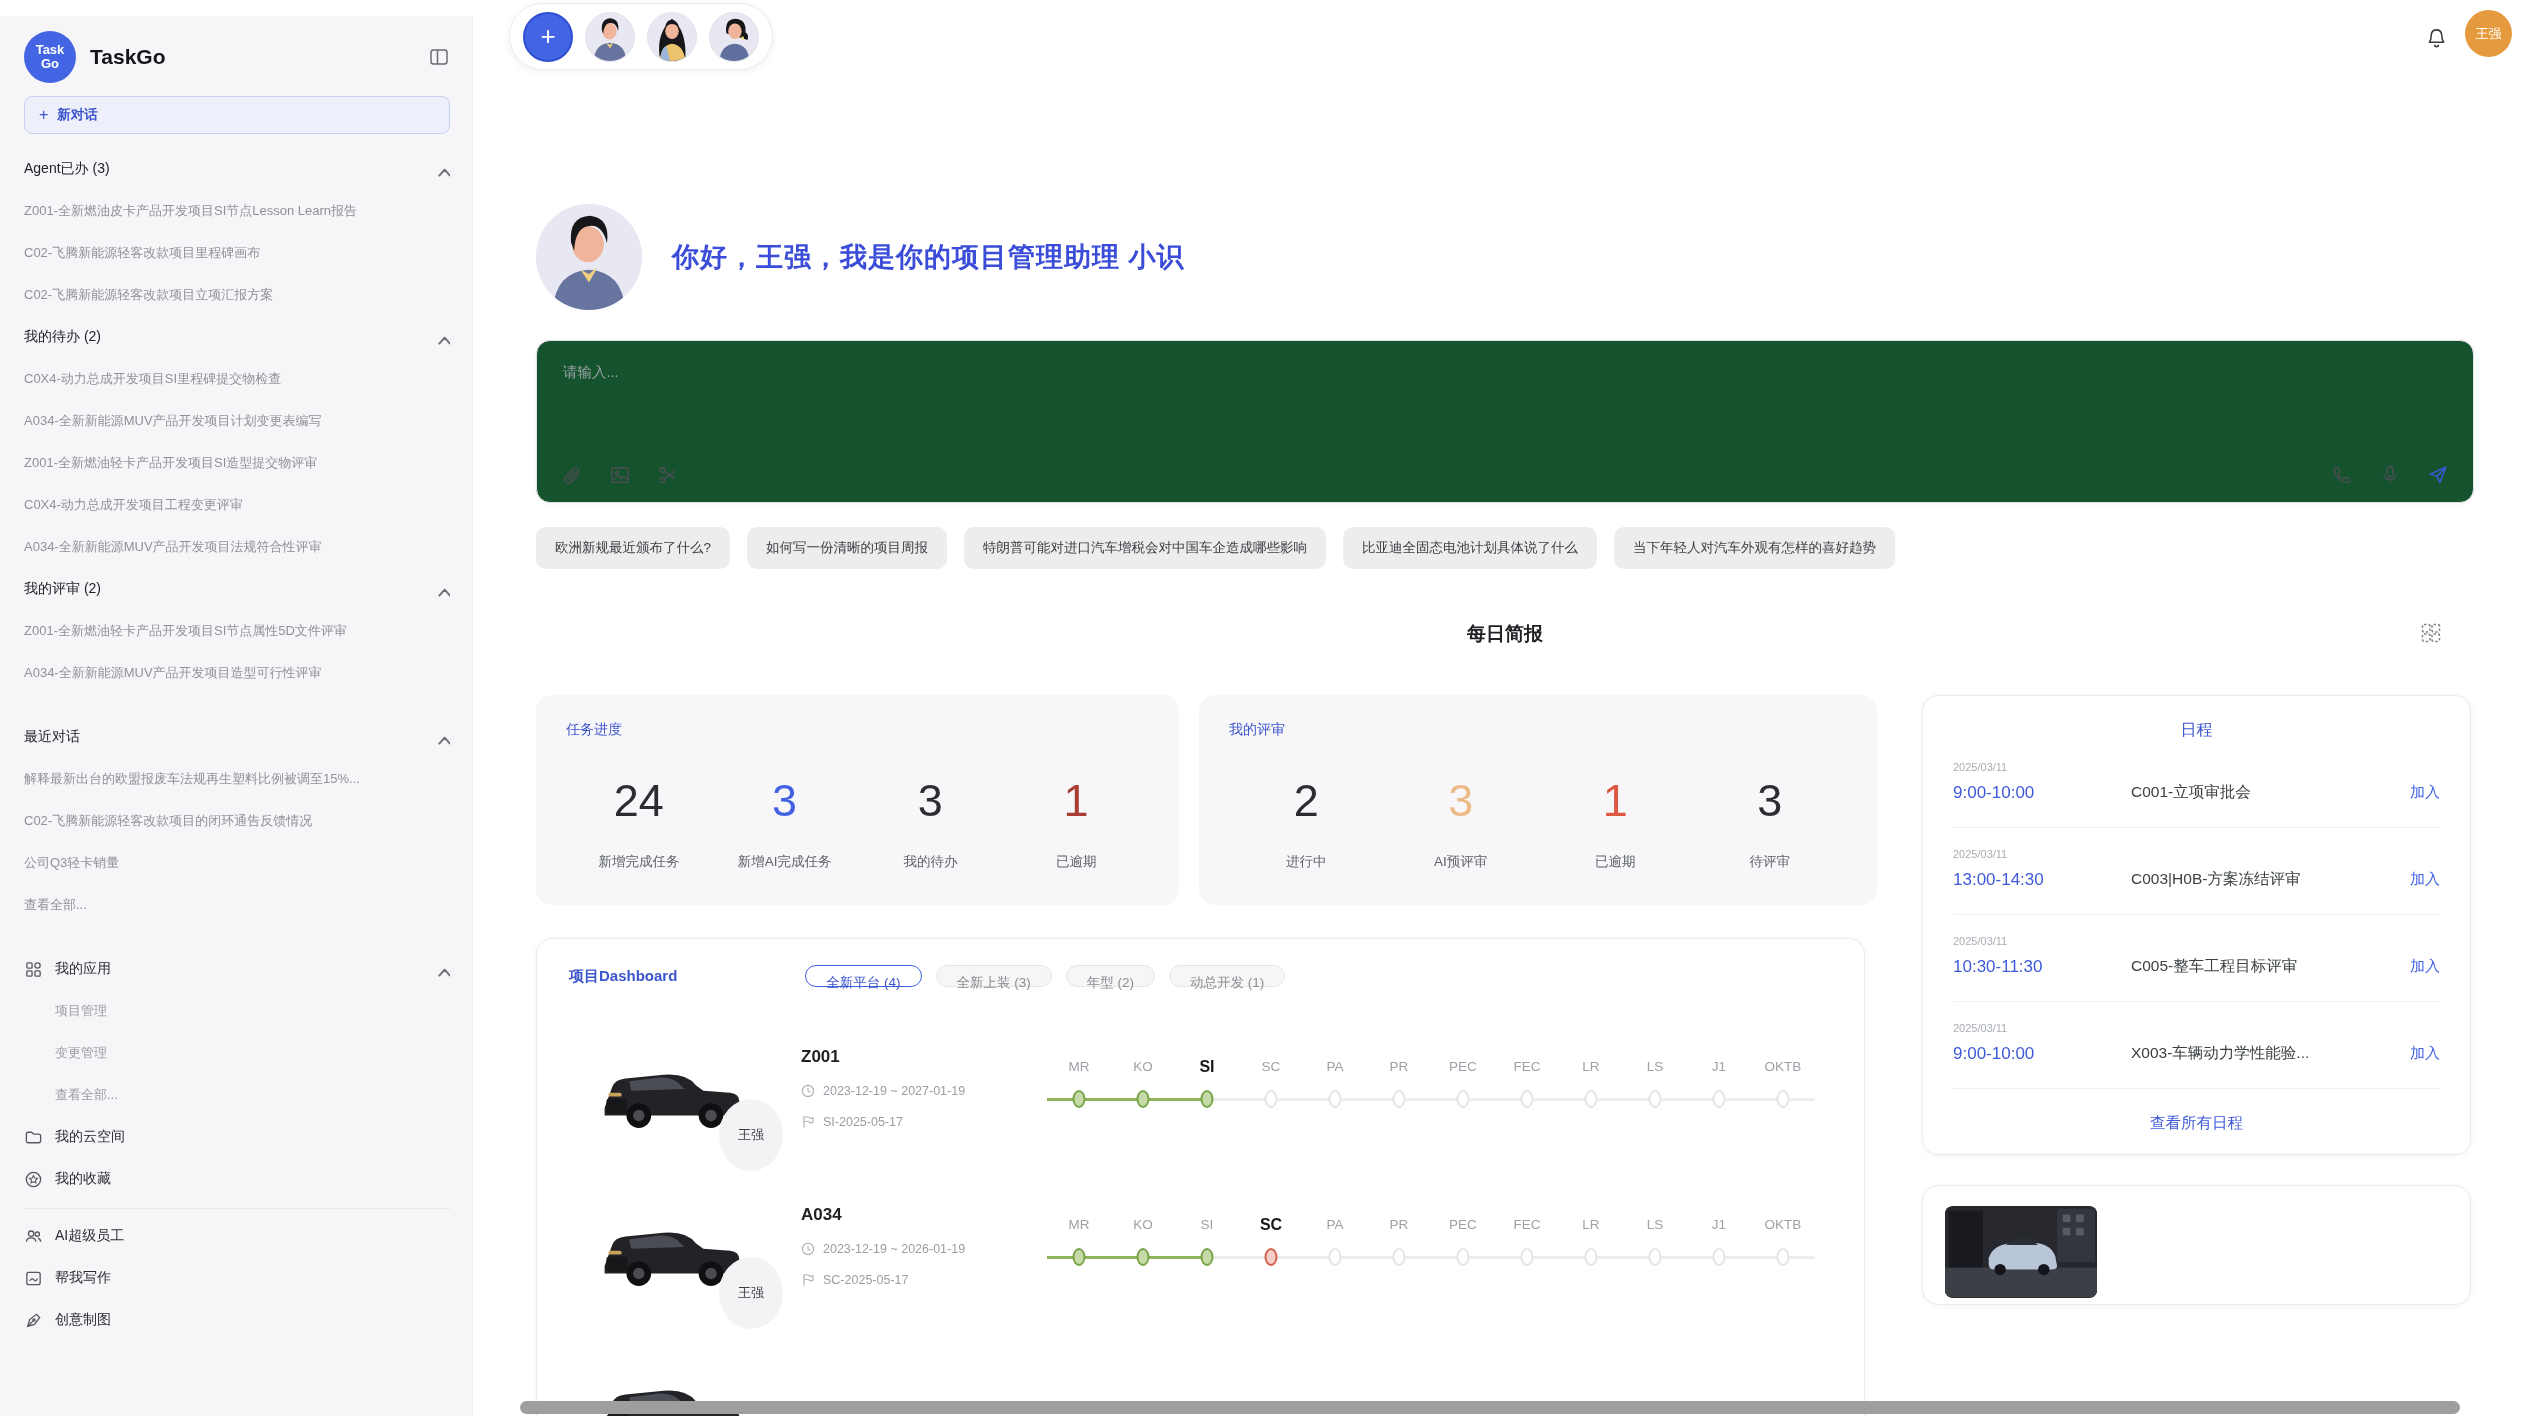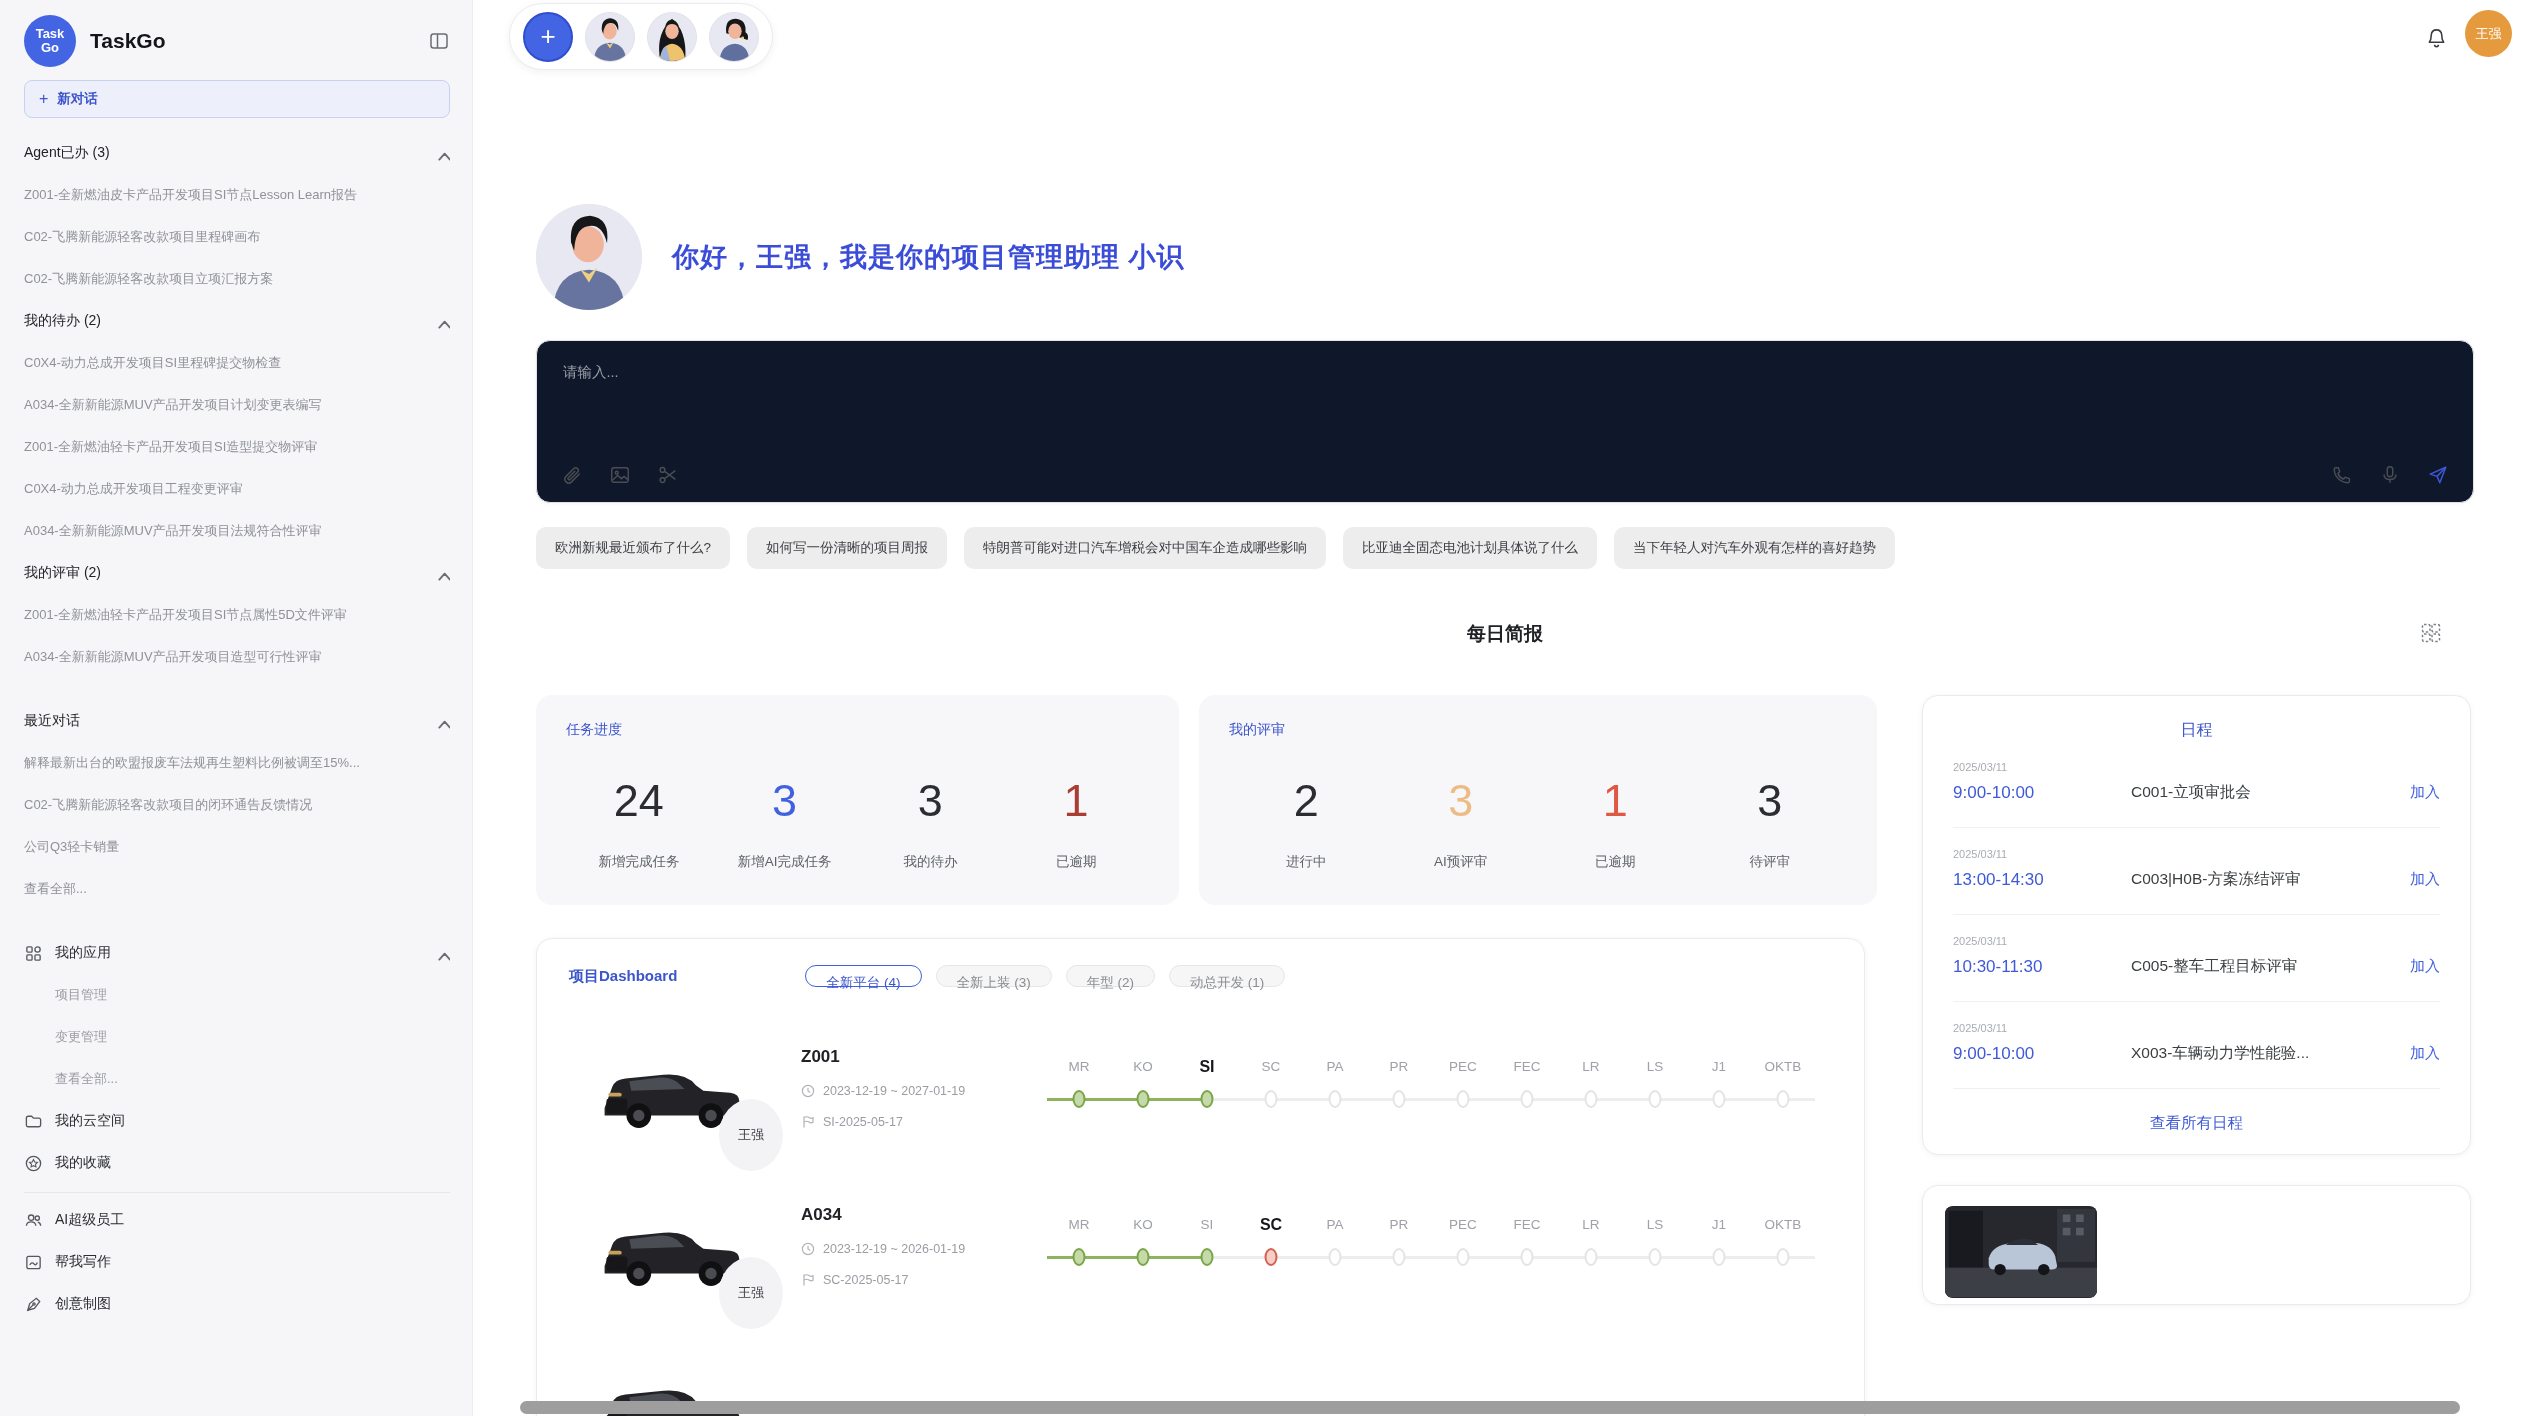--- a/index.html
+++ b/index.html
@@ -1,21 +1,21 @@
 <!DOCTYPE html>
 <html><head>
 <meta charset="utf-8">
 <style>
   * { margin:0; padding:0; box-sizing:border-box; }
   html,body { width:2532px; height:1416px; }
   body { font-family:"Liberation Sans","DejaVu Sans",sans-serif; background:#fff; color:#26282c; }
   .page { width:2532px; height:1416px; display:flex; overflow:hidden; position:relative; background:#fff; }
 
   
-  .sidebar { width:473px; flex:0 0 473px; background:#f6f6f8; border-right:1px solid #ececee; padding:12px 22px 10px 24px; display:flex; flex-direction:column; overflow:hidden; }
+  .sidebar { width:473px; flex:0 0 473px; background:#f6f6f8; border-right:1px solid #ececee; padding:12px 22px 10px 24px; display:flex; flex-direction:column; overflow:hidden;margin-top:16px; }
   .sb-top { display:flex; align-items:center; height:58px; }
   .logo-circle { width:52px; height:52px; border-radius:50%; background:#4365e4; color:#fff; display:flex; flex-direction:column; align-items:center; justify-content:center; font-size:13px; font-weight:700; line-height:1.05; }
   .app-title { font-size:21px; font-weight:700; color:#141519; margin-left:14px; flex:1; }
   .collapse-btn { width:22px; height:22px; color:#6a6d72; cursor:pointer; }
   .new-chat { margin-top:10px; height:38px; border-radius:8px; background:#edeffb; border:1px solid #c9d1f0; display:flex; align-items:center; padding:0 14px; color:#3c55cc; font-size:13.5px; font-weight:600; cursor:pointer; }
   .new-chat .plus { font-size:16px; font-weight:400; margin-right:9px; }
   .sb-scroll { flex:1; margin-top:14px; overflow:hidden; }
   .sb-section-header { display:flex; align-items:center; height:42px; font-size:14px; color:#212327; font-weight:500; }
   .sb-section-header .chev { margin-left:auto; width:16px; height:16px; color:#6a6d72; }
   .sb-item { height:42px; display:flex; align-items:center; font-size:13px; color:#8f9298; white-space:nowrap; overflow:hidden; text-overflow:ellipsis; cursor:pointer; }
@@ -32,21 +32,21 @@
   .top-pill { position:absolute; left:36px; top:3px; height:67px; background:#fff; border:1px solid #ececee; border-radius:34px; box-shadow:0 2px 8px rgba(0,0,0,.06); display:flex; align-items:center; padding:0 13px; }
   .pill-plus { width:50px; height:50px; border-radius:50%; background:#4365e4; color:#fff; display:flex; align-items:center; justify-content:center; font-size:26px; cursor:pointer; border:2px solid #2f4ecf; }
   .pill-avatar { width:50px; height:50px; border-radius:50%; margin-left:12px; overflow:hidden; background:#e8e8f2; border:1px solid #e2e2ea; cursor:pointer; }
   .bell { position:absolute; right:84px; top:27px; width:23px; height:23px; color:#3a3c40; cursor:pointer; }
   .user-avatar { position:absolute; right:20px; top:10px; width:47px; height:47px; border-radius:50%; background:#e69a3e; color:#fff; font-size:13px; display:flex; align-items:center; justify-content:center; cursor:pointer; }
 
   .greeting { margin:128px 58px 0 63px; display:flex; align-items:center; }
   .greet-avatar { width:106px; height:106px; border-radius:50%; overflow:hidden; background:#e6e6f0; flex:0 0 106px; }
   .greet-text { margin-left:30px; font-size:27px; font-weight:700; color:#3a4cd8; letter-spacing:1px; }
 
-  .composer { margin:30px 58px 0 63px; height:163px; background:#0f172a; border:1px solid #e3e3e6; border-radius:14px; position:relative; box-shadow:0 1px 5px rgba(0,0,0,.04); cursor:text; }
+  .composer { margin:30px 58px 0 63px; height:163px; background:#14532d; border:1px solid #e3e3e6; border-radius:14px; position:relative; box-shadow:0 1px 5px rgba(0,0,0,.04); cursor:text; }
   .composer .ph { position:absolute; left:26px; top:22px; font-size:14.5px; color:#9aa0a6; }
   .comp-icons-l { position:absolute; left:24px; bottom:16px; display:flex; gap:26px; }
   .comp-icons-r { position:absolute; right:24px; bottom:16px; display:flex; gap:26px; }
   .cicon { width:22px; height:22px; color:#4a4d52; cursor:pointer; }
   .cicon.blue { color:#3f57d6; }
 
   .chips { margin:24px 58px 0 63px; display:flex; gap:17px; }
   .chip { height:42px; line-height:42px; padding:0 19px; background:#ededee; border-radius:10px; font-size:13.5px; color:#3c3e42; white-space:nowrap; cursor:pointer; }
 
   .briefing-header { margin:52px 58px 0 63px; position:relative; text-align:center; }

